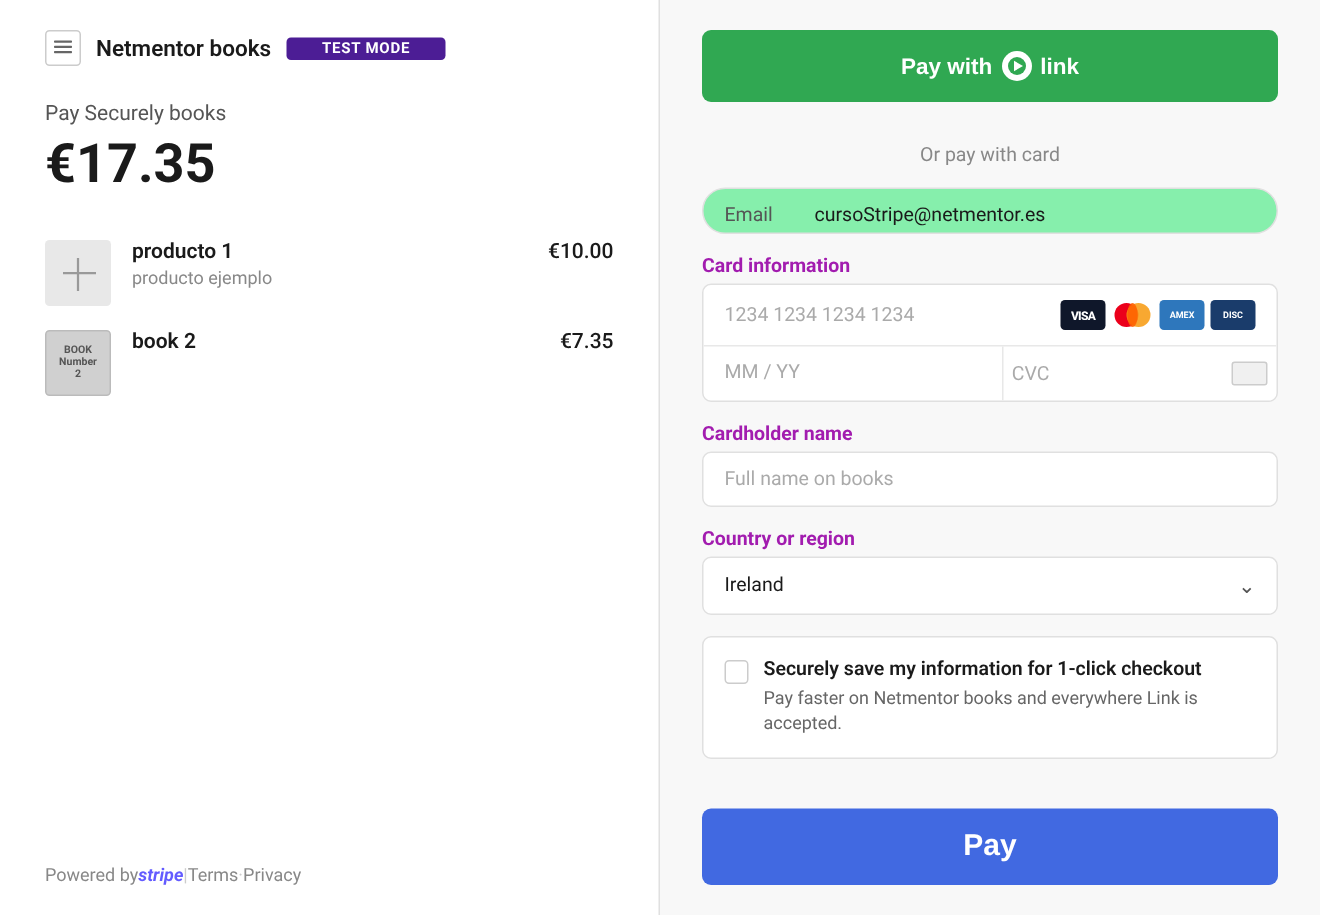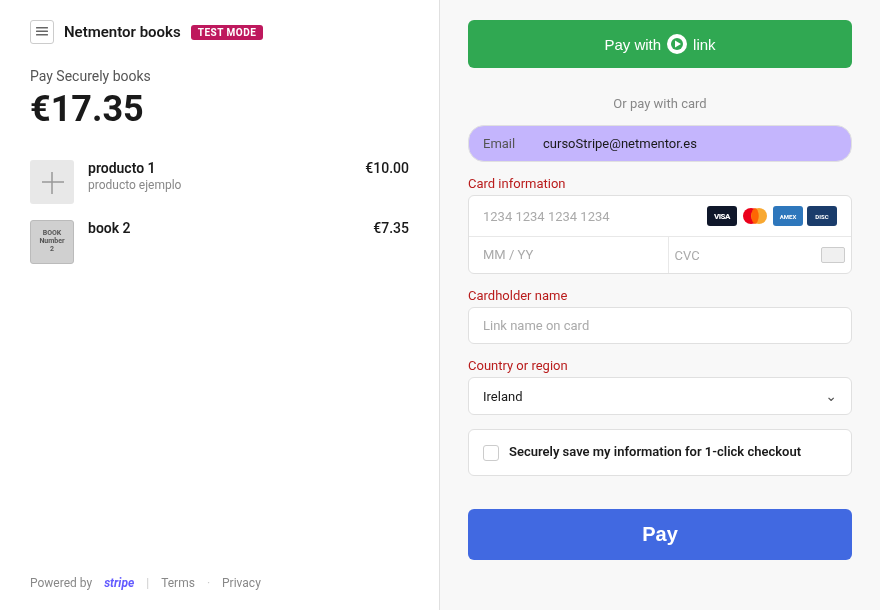--- a/index.html
+++ b/index.html
@@ -43,25 +43,25 @@
       font-size: 10px;
     }
 
     .brand-name {
       font-size: 15px;
       font-weight: 600;
       color: #1a1a1a;
     }
 
     .test-mode-badge {
-      background: #be185d;
+      background: #4c1d95;
       color: #fff;
       font-size: 10px;
       font-weight: 700;
-      padding: 2px 7px;
+      padding: 2px 24px;
       border-radius: 3px;
       letter-spacing: 0.5px;
     }
 
     .pay-label {
       font-size: 14px;
       color: #555;
       margin-bottom: 4px;
     }
 
@@ -128,21 +128,21 @@
       font-weight: 500;
       color: #1a1a1a;
       white-space: nowrap;
     }
 
     .footer-links {
       margin-top: auto;
       padding-top: 20px;
       display: flex;
       align-items: center;
-      gap: 12px;
+      gap: 0;
       font-size: 12px;
       color: #888;
     }
 
     .footer-links a {
       color: #888;
       text-decoration: none;
     }
 
     .stripe-logo {
@@ -163,21 +163,21 @@
       overflow-y: auto;
     }
 
     .pay-link-btn {
       background: #30a852;
       color: #fff;
       border: none;
       border-radius: 6px;
       padding: 14px 20px;
       font-size: 15px;
-      font-weight: 400;
+      font-weight: 700;
       cursor: pointer;
       display: flex;
       align-items: center;
       justify-content: center;
       gap: 6px;
       width: 100%;
     }
 
     .pay-link-icon {
       width: 20px;
@@ -196,21 +196,21 @@
 
     .or-divider {
       text-align: center;
       font-size: 13px;
       color: #888;
       position: relative;
       margin-top: 14px;
     }
 
     .form-section {
-      background: #c4b5fd;
+      background: #86efac;
       border: 1px solid #e0e0e0;
       border-radius: 16px;
       overflow: hidden;
     }
 
     .form-field {
       display: flex;
       align-items: center;
       padding: 10px 14px;
       border-bottom: 1px solid #e8e8e8;
@@ -228,22 +228,22 @@
     }
 
     .form-field-value {
       font-size: 13px;
       color: #1a1a1a;
       flex: 1;
     }
 
     .section-label {
       font-size: 13px;
-      font-weight: 400;
-      color: #b91c1c;
+      font-weight: 700;
+      color: #a21caf;
       margin-bottom: 4px;
     }
 
     .card-section {
       background: #fff;
       border: 1px solid #e0e0e0;
       border-radius: 6px;
       overflow: hidden;
     }
 
@@ -500,33 +500,34 @@
         <div class="card-cvc">
           <span class="card-cvc-placeholder">CVC</span>
           <div class="cvc-icon"></div>
         </div>
       </div>
     </div>
   </div>
 
   <div>
     <div class="section-label">Cardholder name</div>
-    <div class="input-field" style="color:#aaa;">Link name on card</div>
+    <div class="input-field" style="color:#aaa;">Full name on books</div>
   </div>
 
   <div>
     <div class="section-label">Country or region</div>
     <div class="country-select-wrapper">
       <span class="country-value">Ireland</span>
       <span class="chevron-down">⌄</span>
     </div>
   </div>
 
   <div class="save-info-section">
     <div class="save-checkbox"></div>
     <div class="save-info-text">
       <div class="save-info-title">Securely save my information for 1-click checkout</div>
+      <div class="save-info-desc">Pay faster on Netmentor books and everywhere Link is accepted.</div>
     </div>
   </div>
 
   <button class="pay-btn">Pay</button>
 
 </div>
 
 </body></html>

